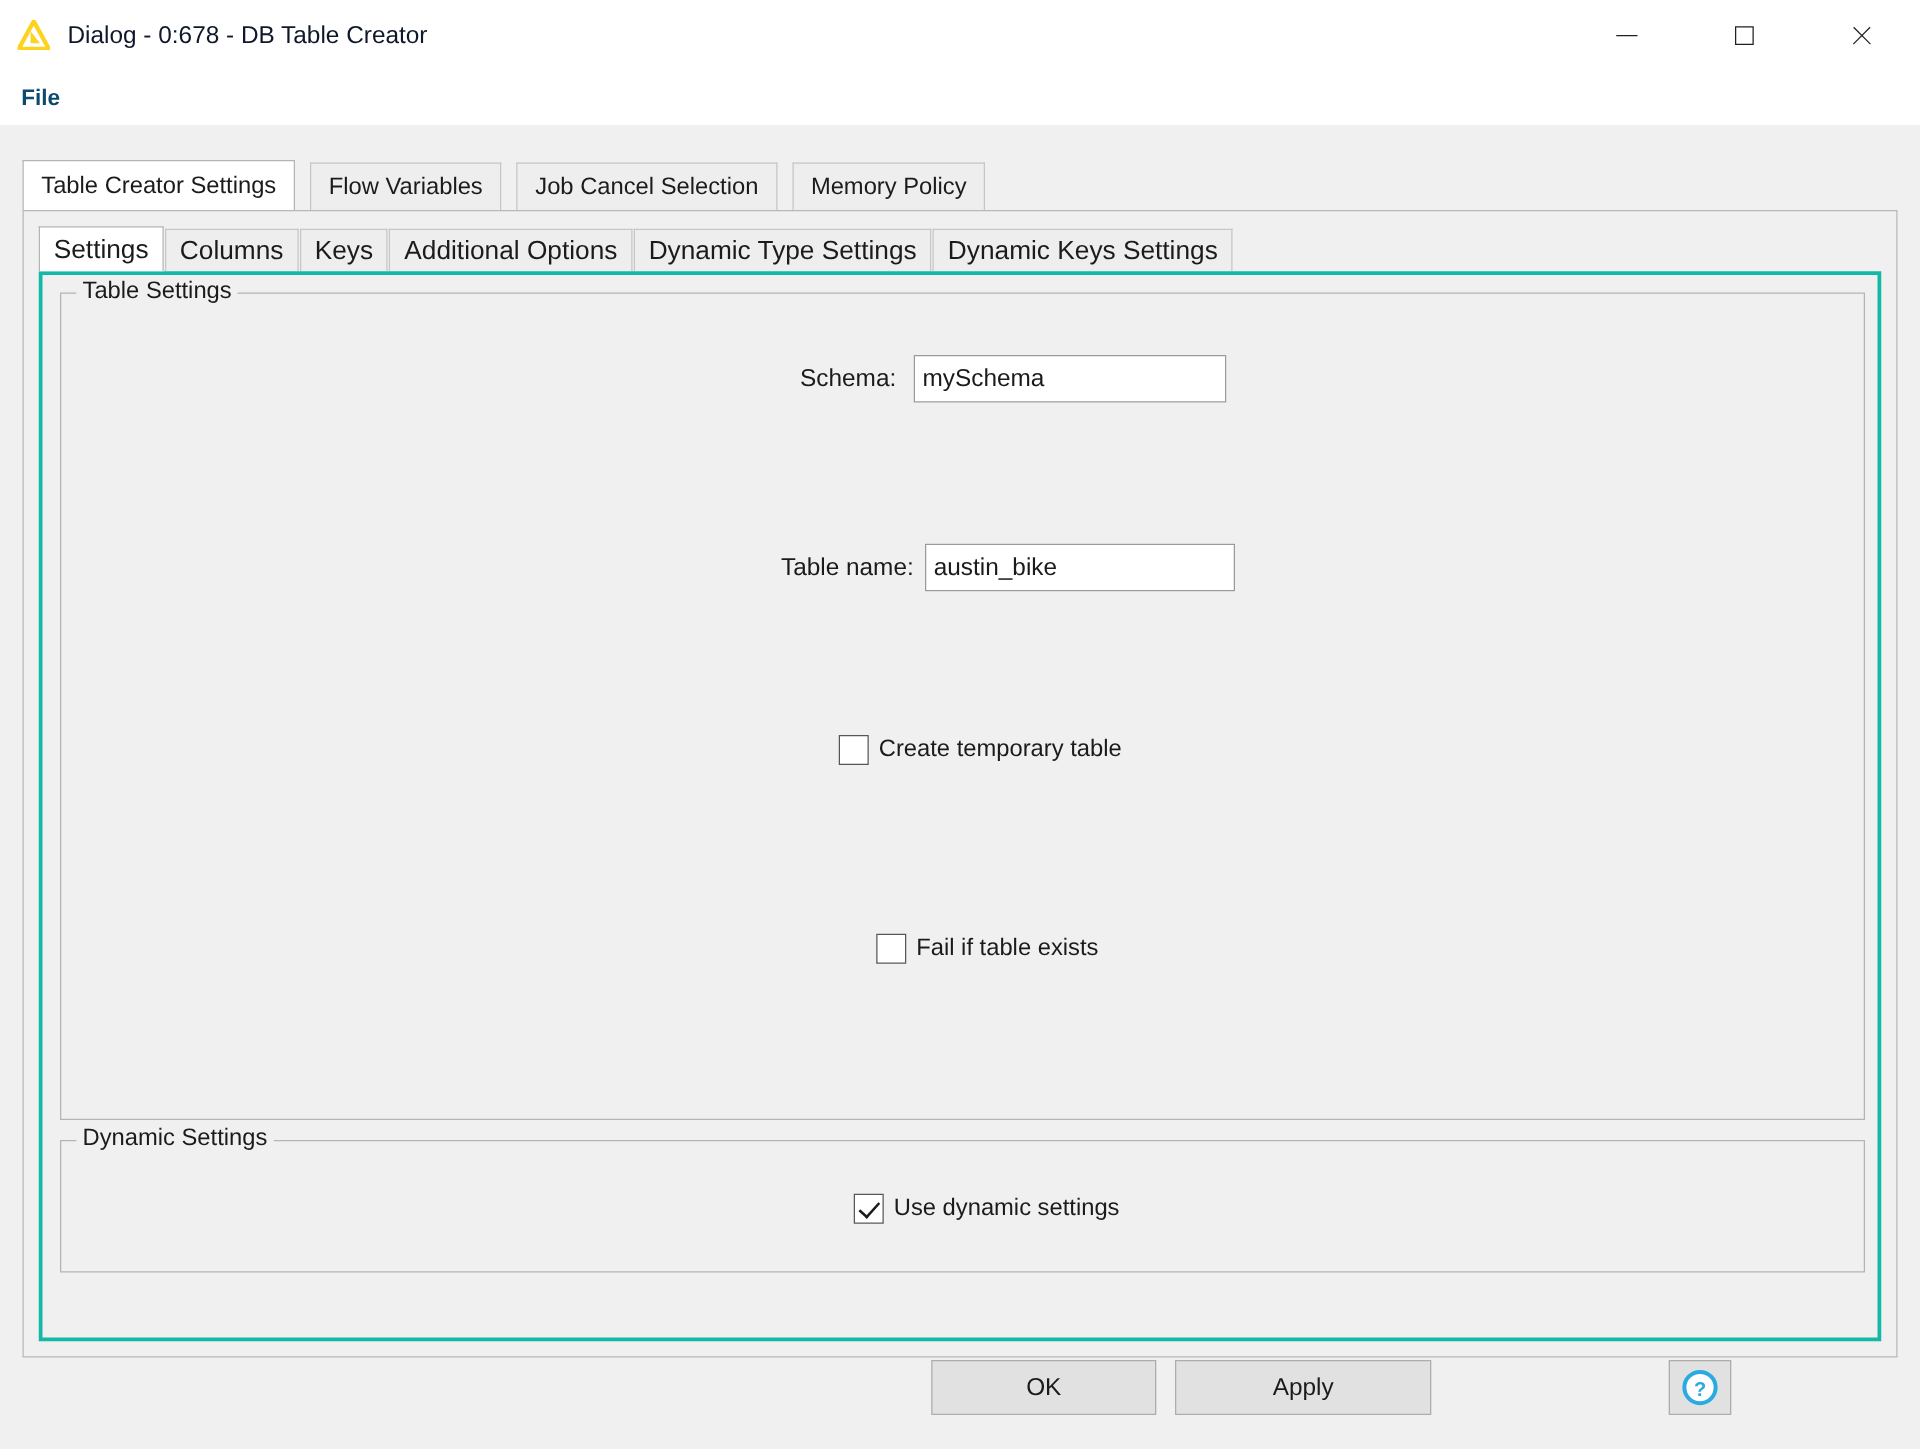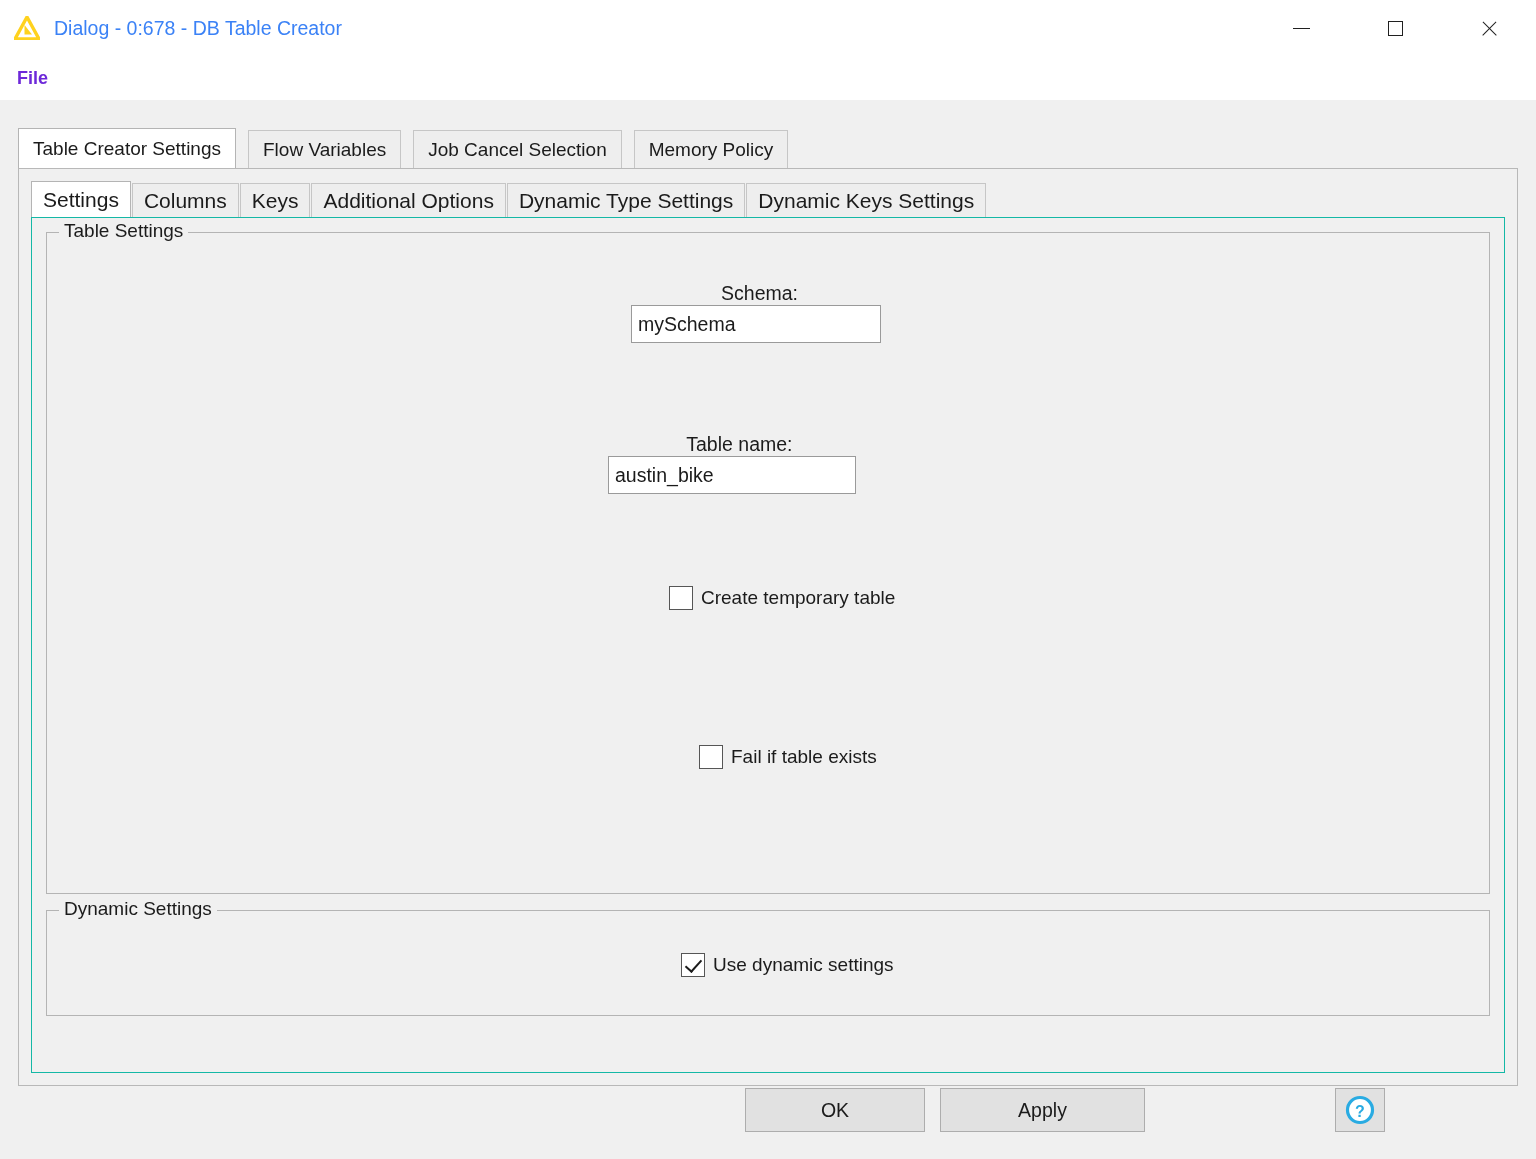--- a/index.html
+++ b/index.html
@@ -21,21 +21,21 @@
     position: absolute; top: 0; left: 0;
     width: 1536px; height: 56px;
     background: #ffffff;
     display: flex; align-items: center;
   }
   .title-left { display: flex; align-items: center; padding-left: 14px; }
   .knime-icon { width: 26px; height: 24px; display: block; }
   .title-text {
     margin-left: 14px;
     font-size: 19.5px;
-    color: #3b82f6;
+    color: #0f172a;
     white-space: nowrap;
   }
   .win-controls {
     position: absolute; right: 0; top: 0;
     height: 56px; display: flex; align-items: center;
   }
   .win-btn {
     width: 94px; height: 56px;
     display: flex; align-items: center; justify-content: center;
     cursor: default;
@@ -55,21 +55,21 @@
     position: absolute; top: 56px; left: 0;
     width: 1536px; height: 44px;
     background: #ffffff;
     display: flex; align-items: center;
   }
   .menu-item {
     padding: 3px 9px;
     margin-left: 8px;
     font-size: 18px;
     font-weight: bold;
-    color: #6d28d9;
+    color: #0c4a6e;
     cursor: default;
   }
 
   
   .body-area {
     position: absolute; top: 100px; left: 0;
     width: 1536px; height: 1059px;
     background: #f0f0f0;
   }
 
@@ -134,21 +134,21 @@
     height: 36px;
     position: relative;
     z-index: 3;
   }
 
   .inner-panel {
     position: absolute;
     left: 12px; top: 48px;
     width: 1474px; height: 856px;
     background: #f0f0f0;
-    border: 1px solid #14b8a6;
+    border: 3px solid #14b8a6;
   }
 
   
   .groupbox {
     position: absolute;
     border: 1px solid #b4b4b4;
     background: #f0f0f0;
   }
   .group-title {
     position: absolute;
@@ -158,21 +158,21 @@
     font-size: 19px;
     color: #1b1b1b;
     white-space: nowrap;
   }
   #group-table-settings { left: 14px; top: 14px; width: 1444px; height: 662px; }
   #group-dynamic-settings { left: 14px; top: 692px; width: 1444px; height: 106px; }
 
   
   .form-row {
     position: absolute;
-    display: flex; align-items: center; flex-direction: column;
+    display: flex; align-items: center;
   }
   .field-label {
     font-size: 19.5px;
     color: #1b1b1b;
     text-align: right;
     white-space: nowrap;
   }
   .text-input {
     height: 38px;
     background: #ffffff;

